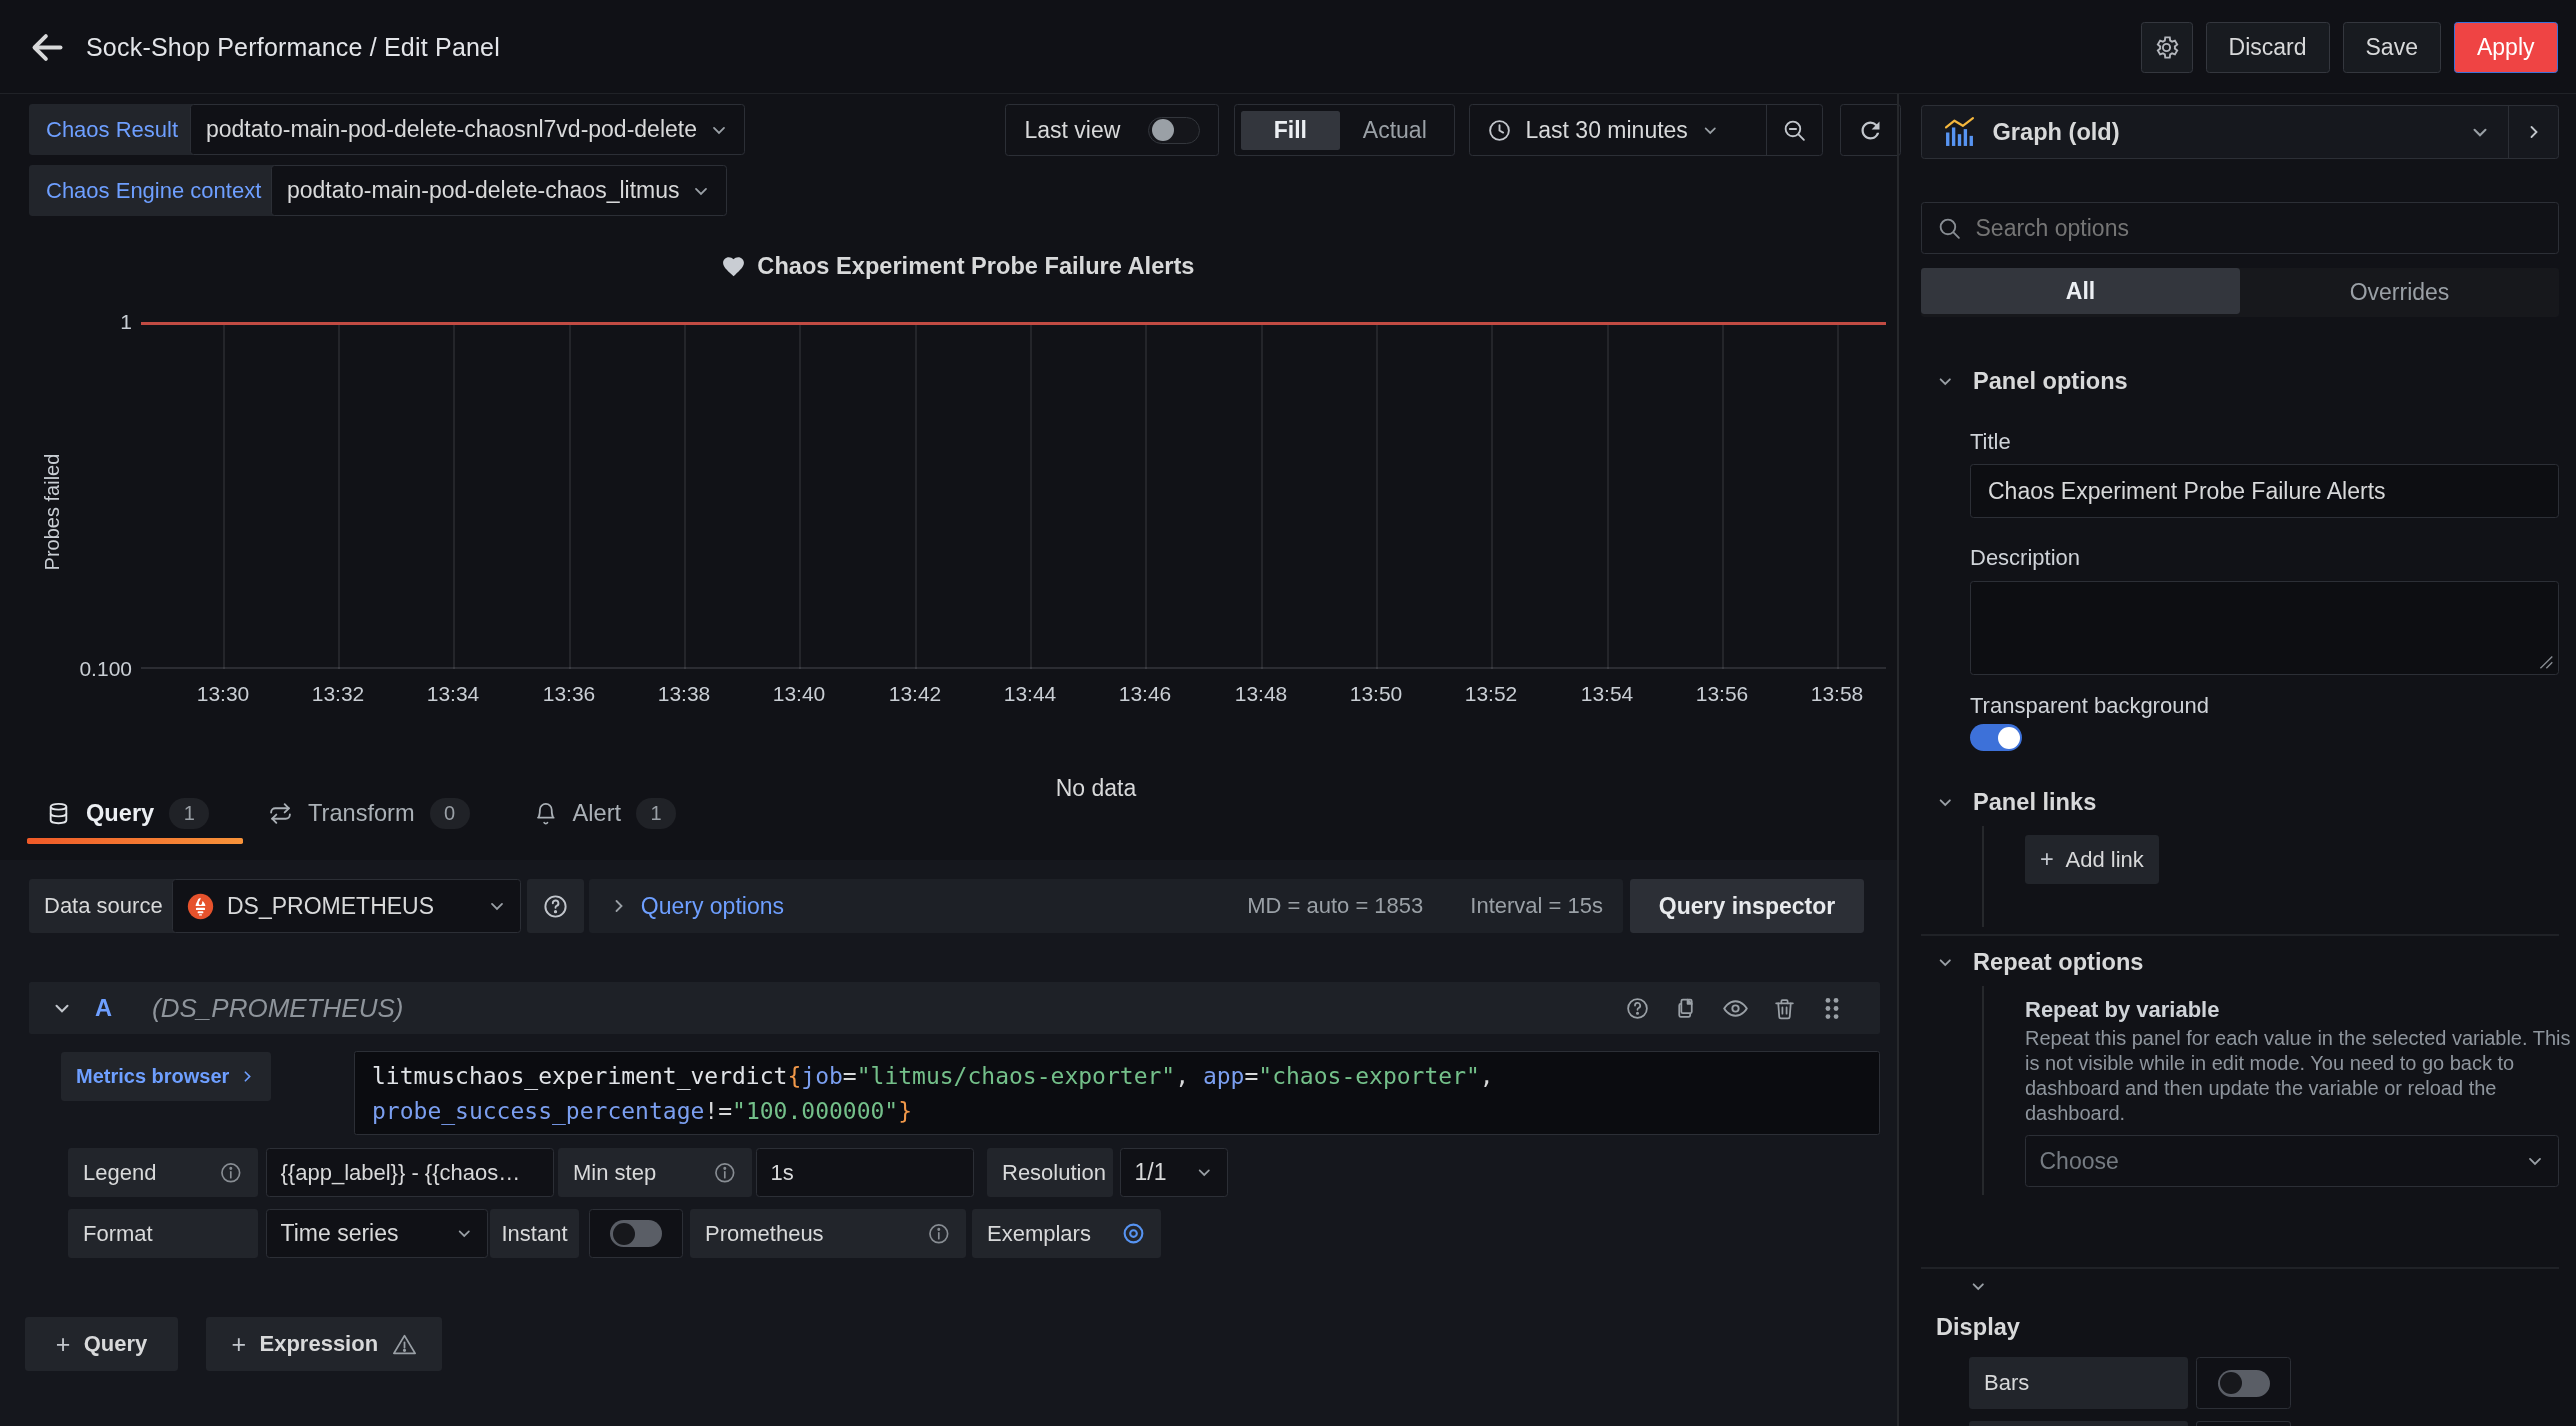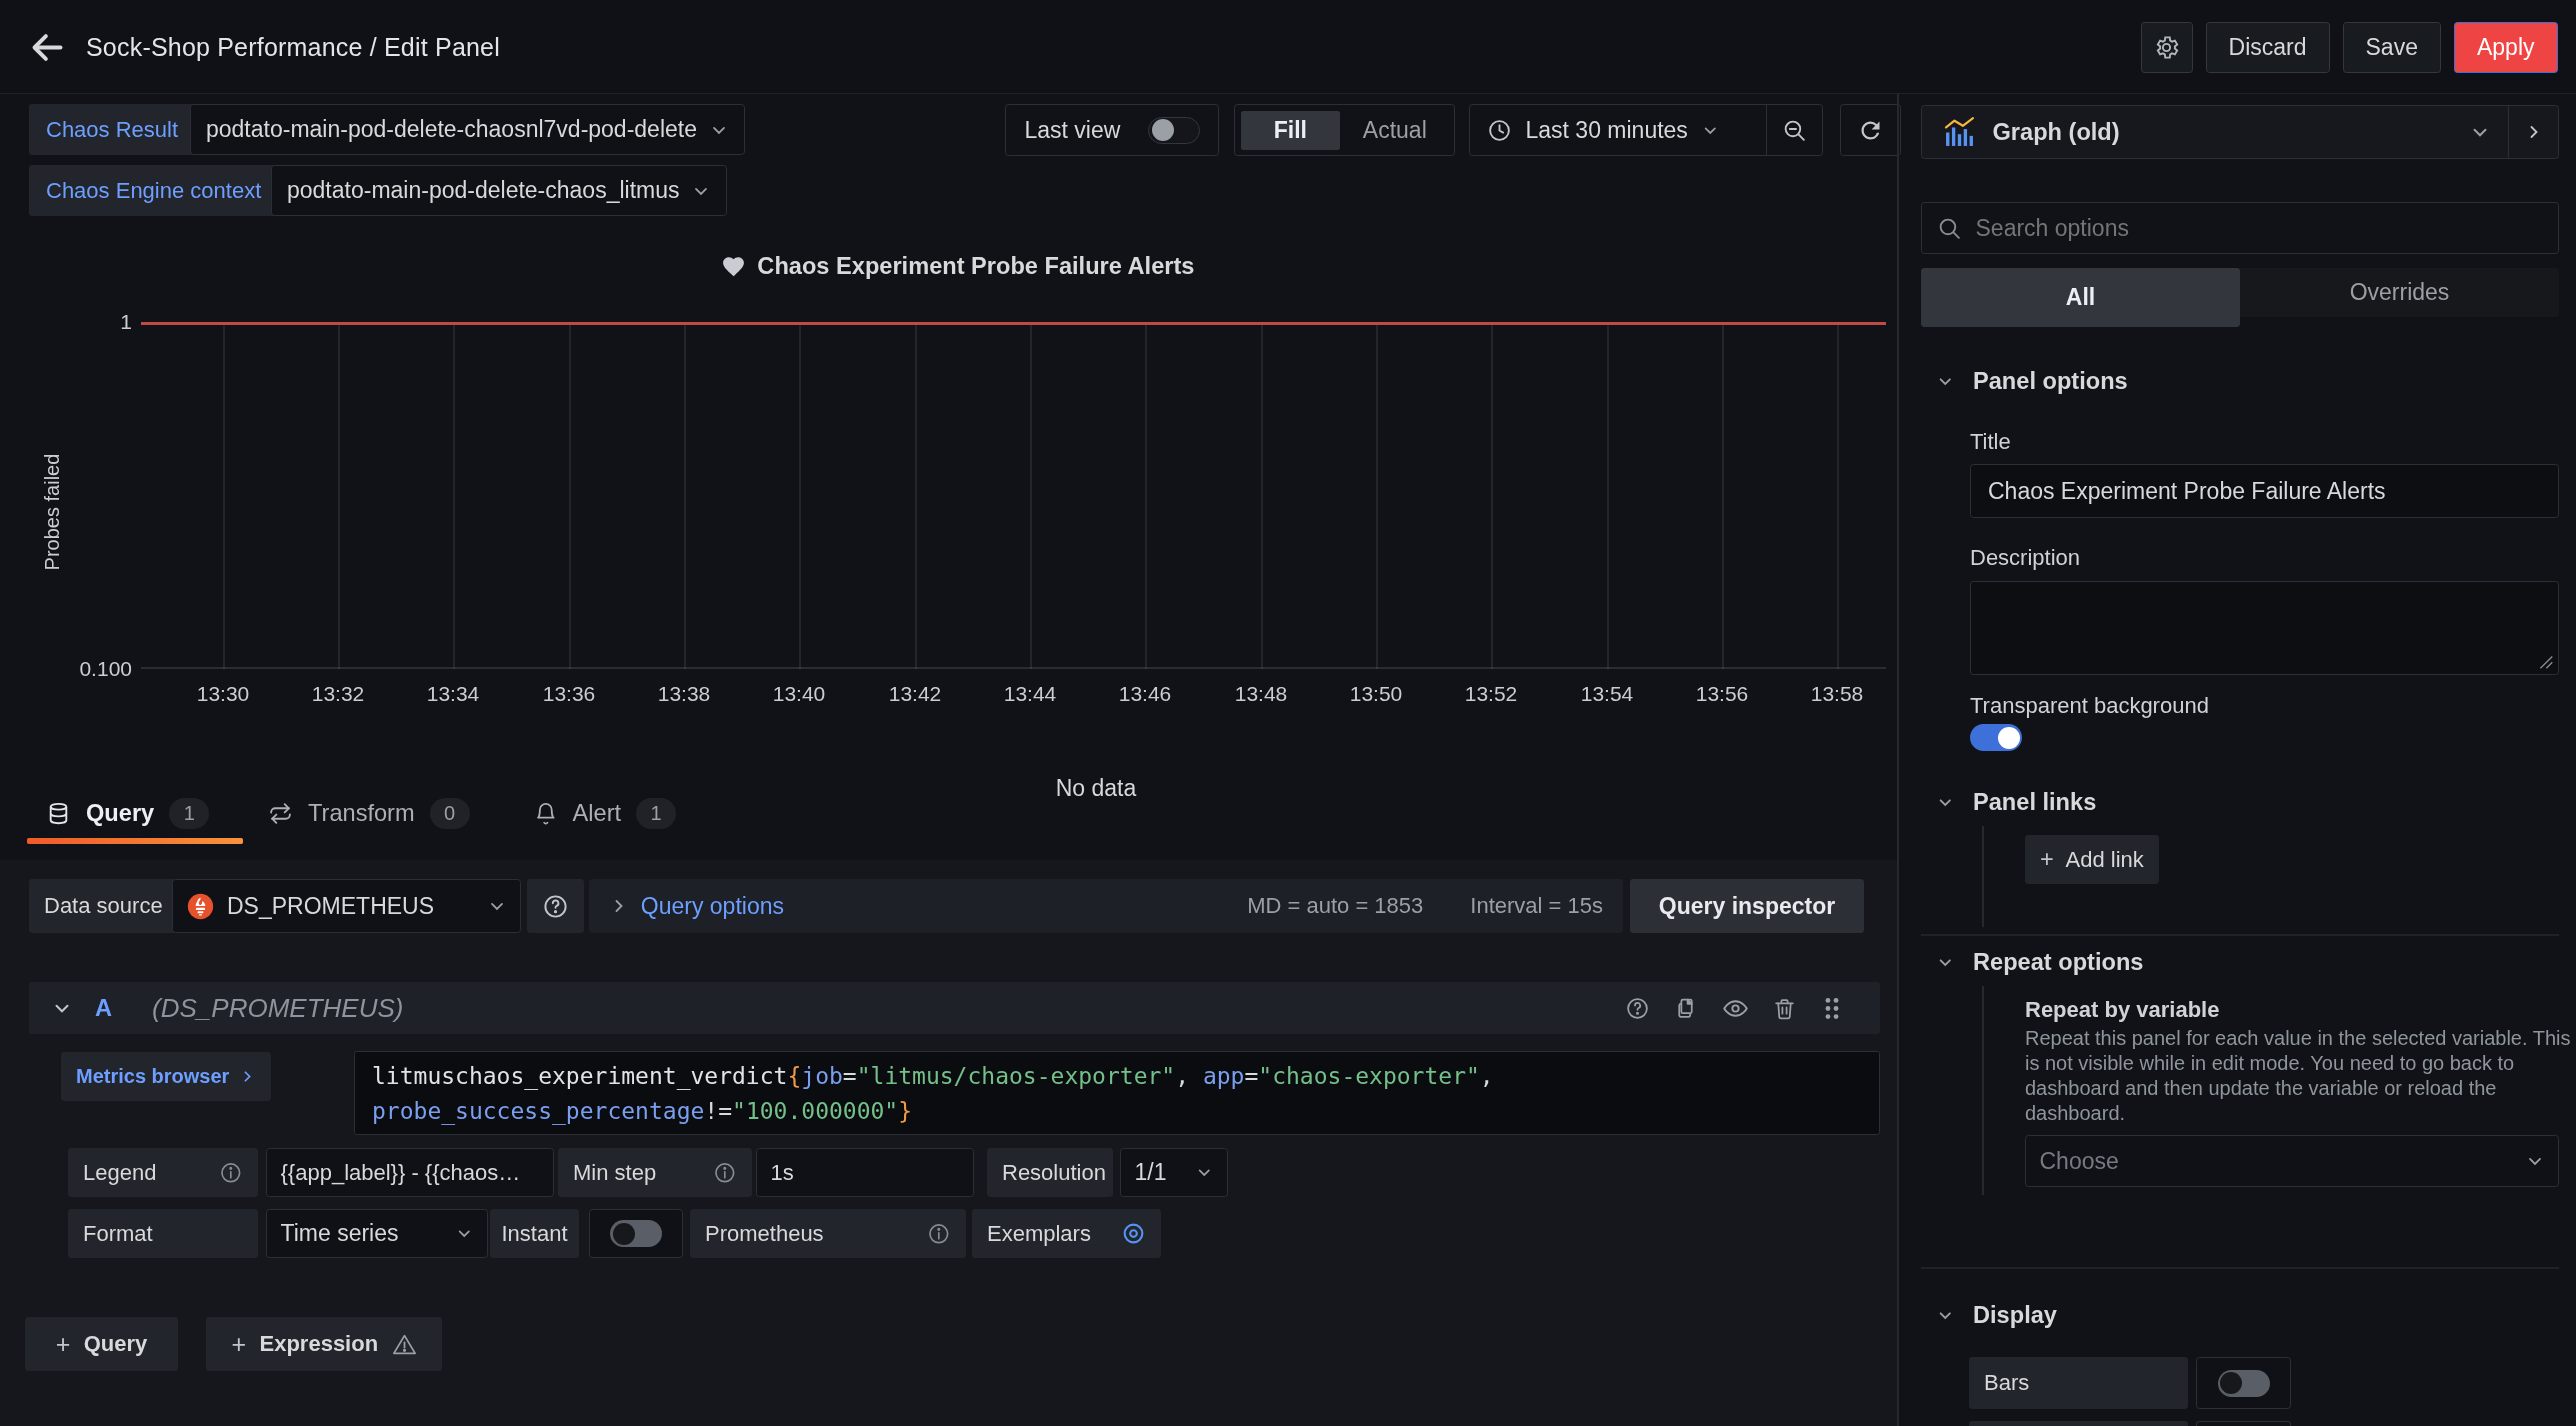--- a/index.html
+++ b/index.html
@@ -492,21 +492,21 @@
       <span>
           <svg width="25" height="25" viewBox="0 0 24 24" fill="none" stroke="#888d93" stroke-width="1.8" stroke-linecap="round">
             <circle cx="10.5" cy="10.5" r="7"></circle>
             <path d="M15.8 15.8L21 21"></path>
           </svg>
         </span>
       <input type="text" style="background: transparent; border: none; outline: none; color: rgb(216, 217, 218); font-size: 23px; font-family: &quot;Liberation Sans&quot;, sans-serif; flex: 1 1 0%;" placeholder="Search options">
     </div>
 
     <div class="abs" style="left:17px; top:174px; width:638px; height:49px; background:#17181c; border-radius:3.4px; display:flex;">
-      <div class="seg active" style="flex:1; height:59px; border-radius:3.4px;">All</div>
+      <div class="seg active" style="flex:1; height:46px; border-radius:3.4px;">All</div>
       <div class="seg idle" style="flex:1; height:49px;">Overrides</div>
     </div>
 
     <div class="sec-header" style="left:32px; top:274px;">
       <span>
           <svg width="18.5" height="18.5" viewBox="0 0 24 24" fill="none" stroke="#9aa0a6" stroke-width="2.4" stroke-linecap="round">
             <path d="M6 9.5l6 6 6-6"></path>
           </svg>
         </span>
       <span>Panel options</span>
@@ -559,21 +559,21 @@
       <span style="color:#757b82;">Choose</span>
       <span>
           <svg width="20" height="20" viewBox="0 0 24 24" fill="none" stroke="#9aa0a6" stroke-width="2.2" stroke-linecap="round">
             <path d="M6 9.5l6 6 6-6"></path>
           </svg>
         </span>
     </div>
 
     <div class="rp-hr" style="top:1173px;"></div>
 
-    <div class="sec-header" style="left:32px; top:1208px;">
+    <div class="sec-header" style="left:32px; top:1183px;flex-direction:column;">
       <span>
           <svg width="18.5" height="18.5" viewBox="0 0 24 24" fill="none" stroke="#9aa0a6" stroke-width="2.4" stroke-linecap="round">
             <path d="M6 9.5l6 6 6-6"></path>
           </svg>
         </span>
       <span>Display</span>
     </div>
     <div class="abs pill" style="left:65px; top:1263px; width:219px; height:52px; background:#22252b;">Bars</div>
     <div class="abs ctl" style="left:292px; top:1263px; width:95px; height:52px; justify-content:center; background:#101116;">
       <div class="switch gray">

